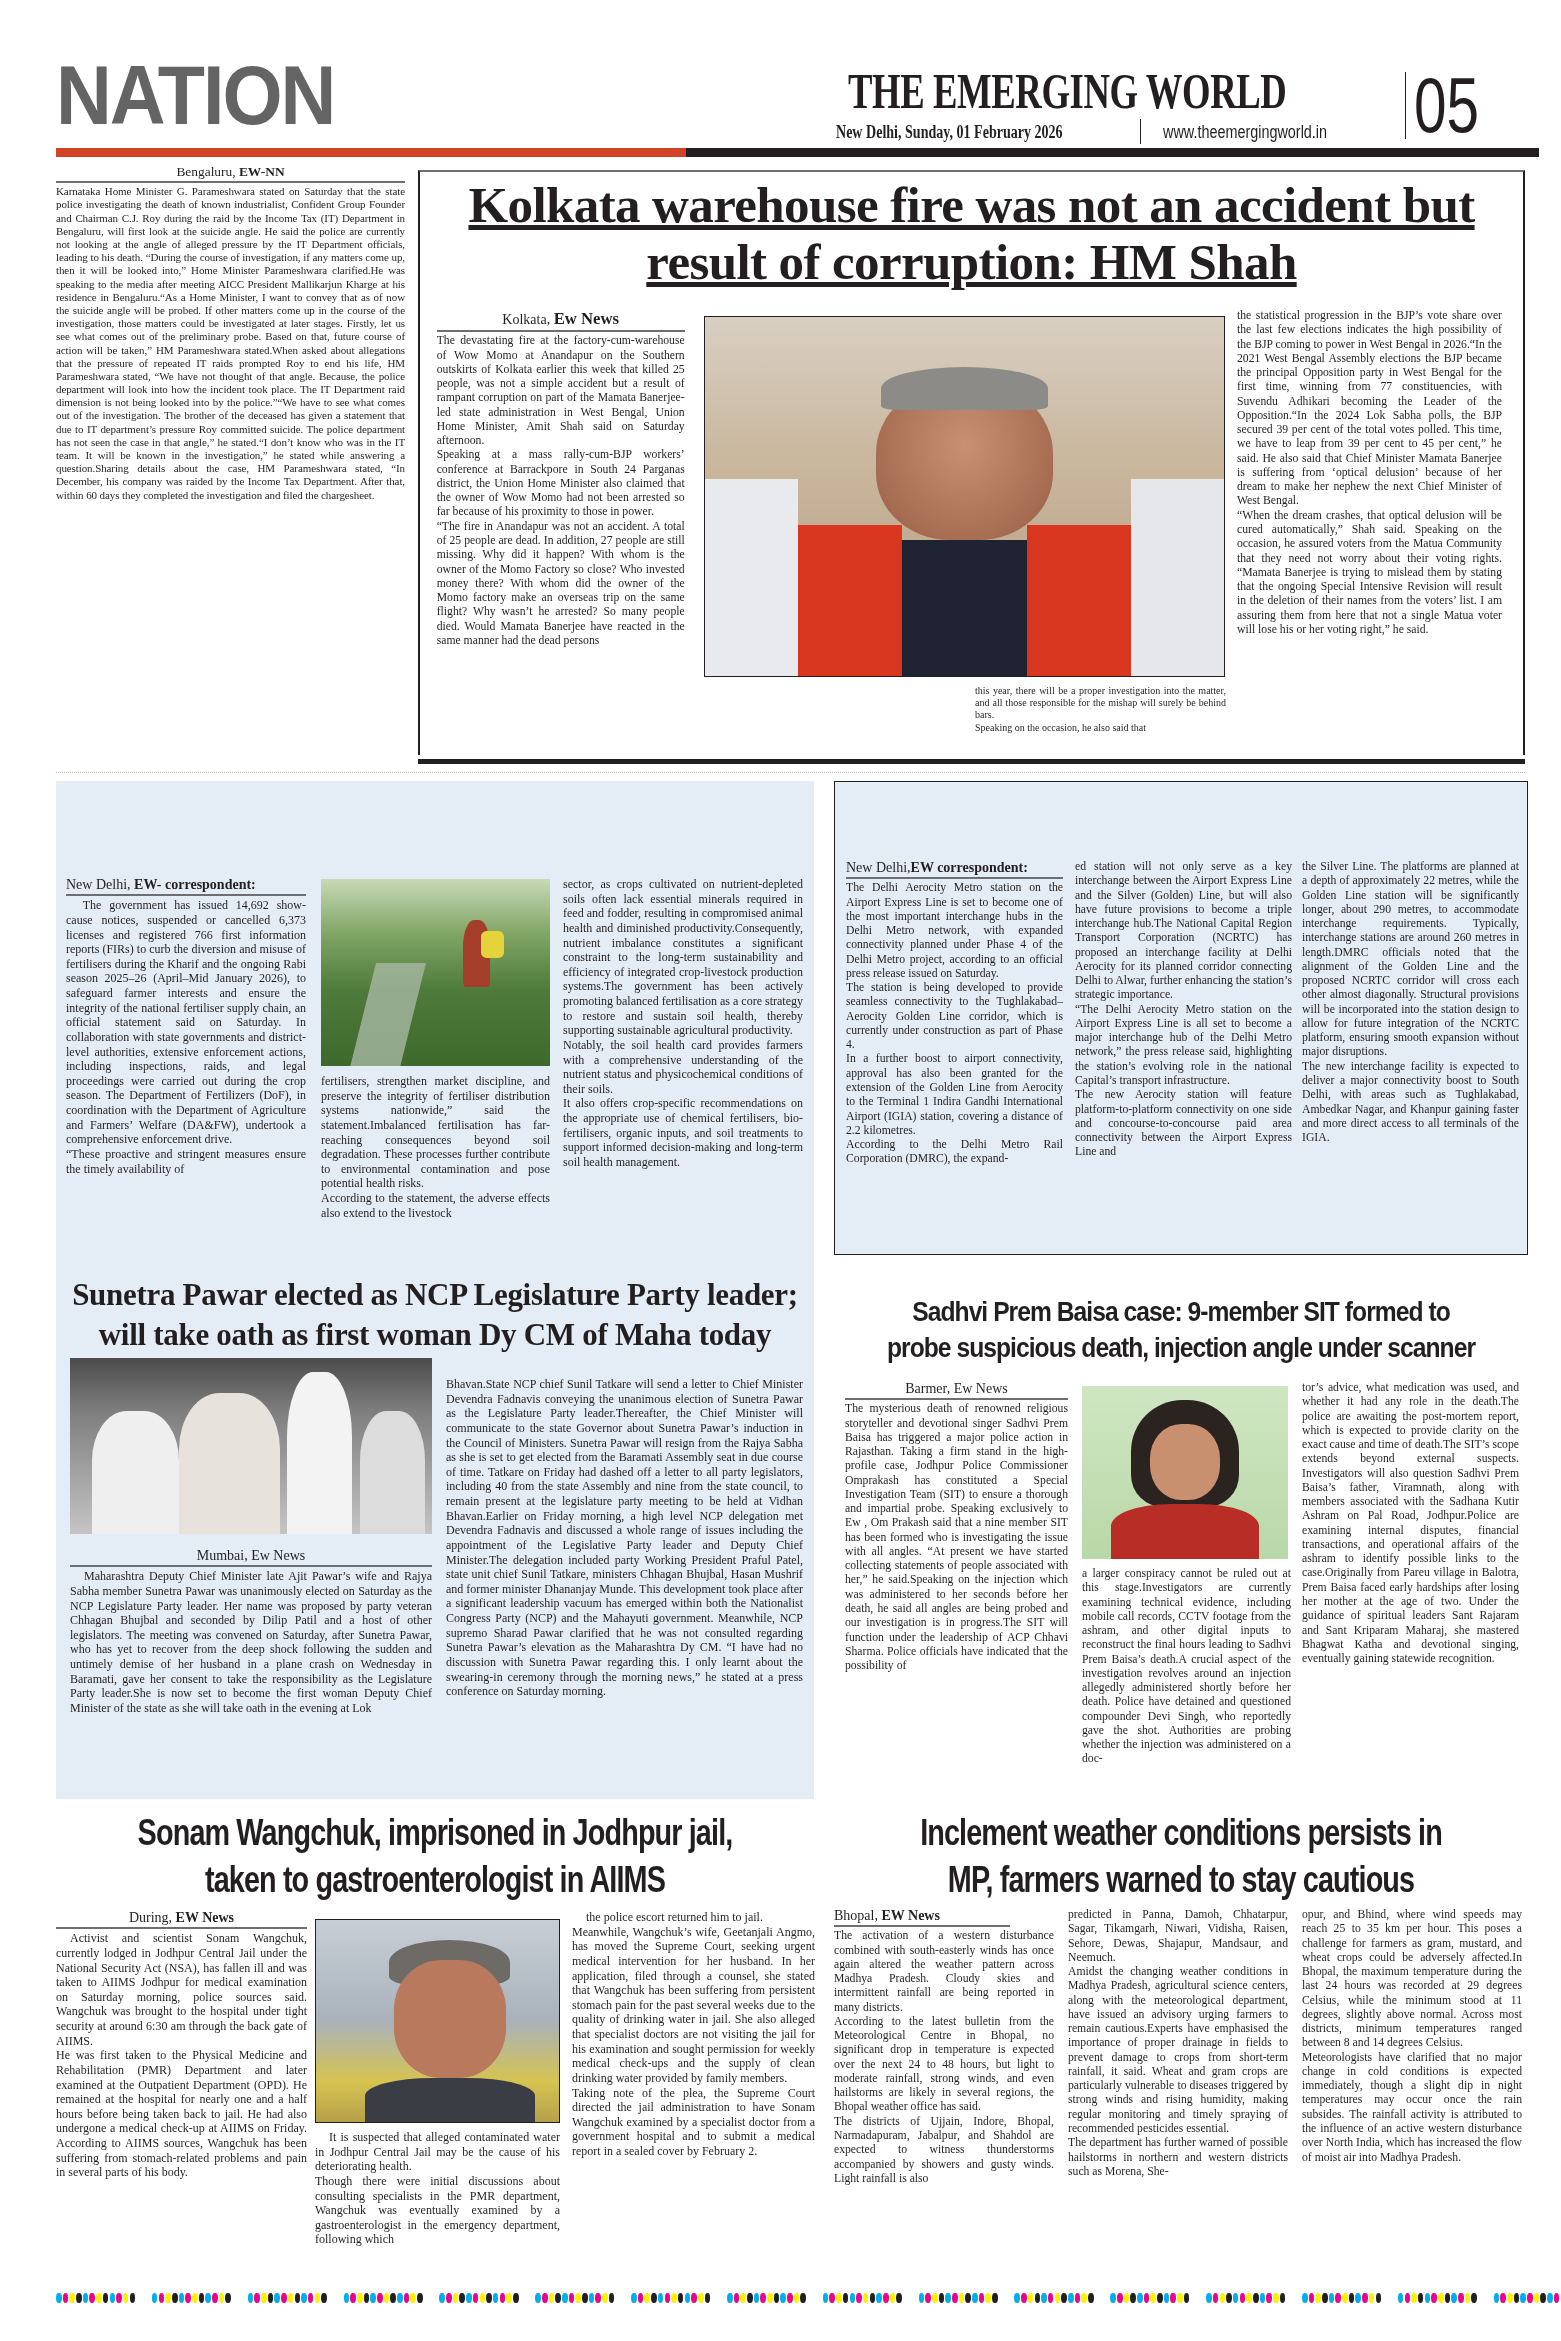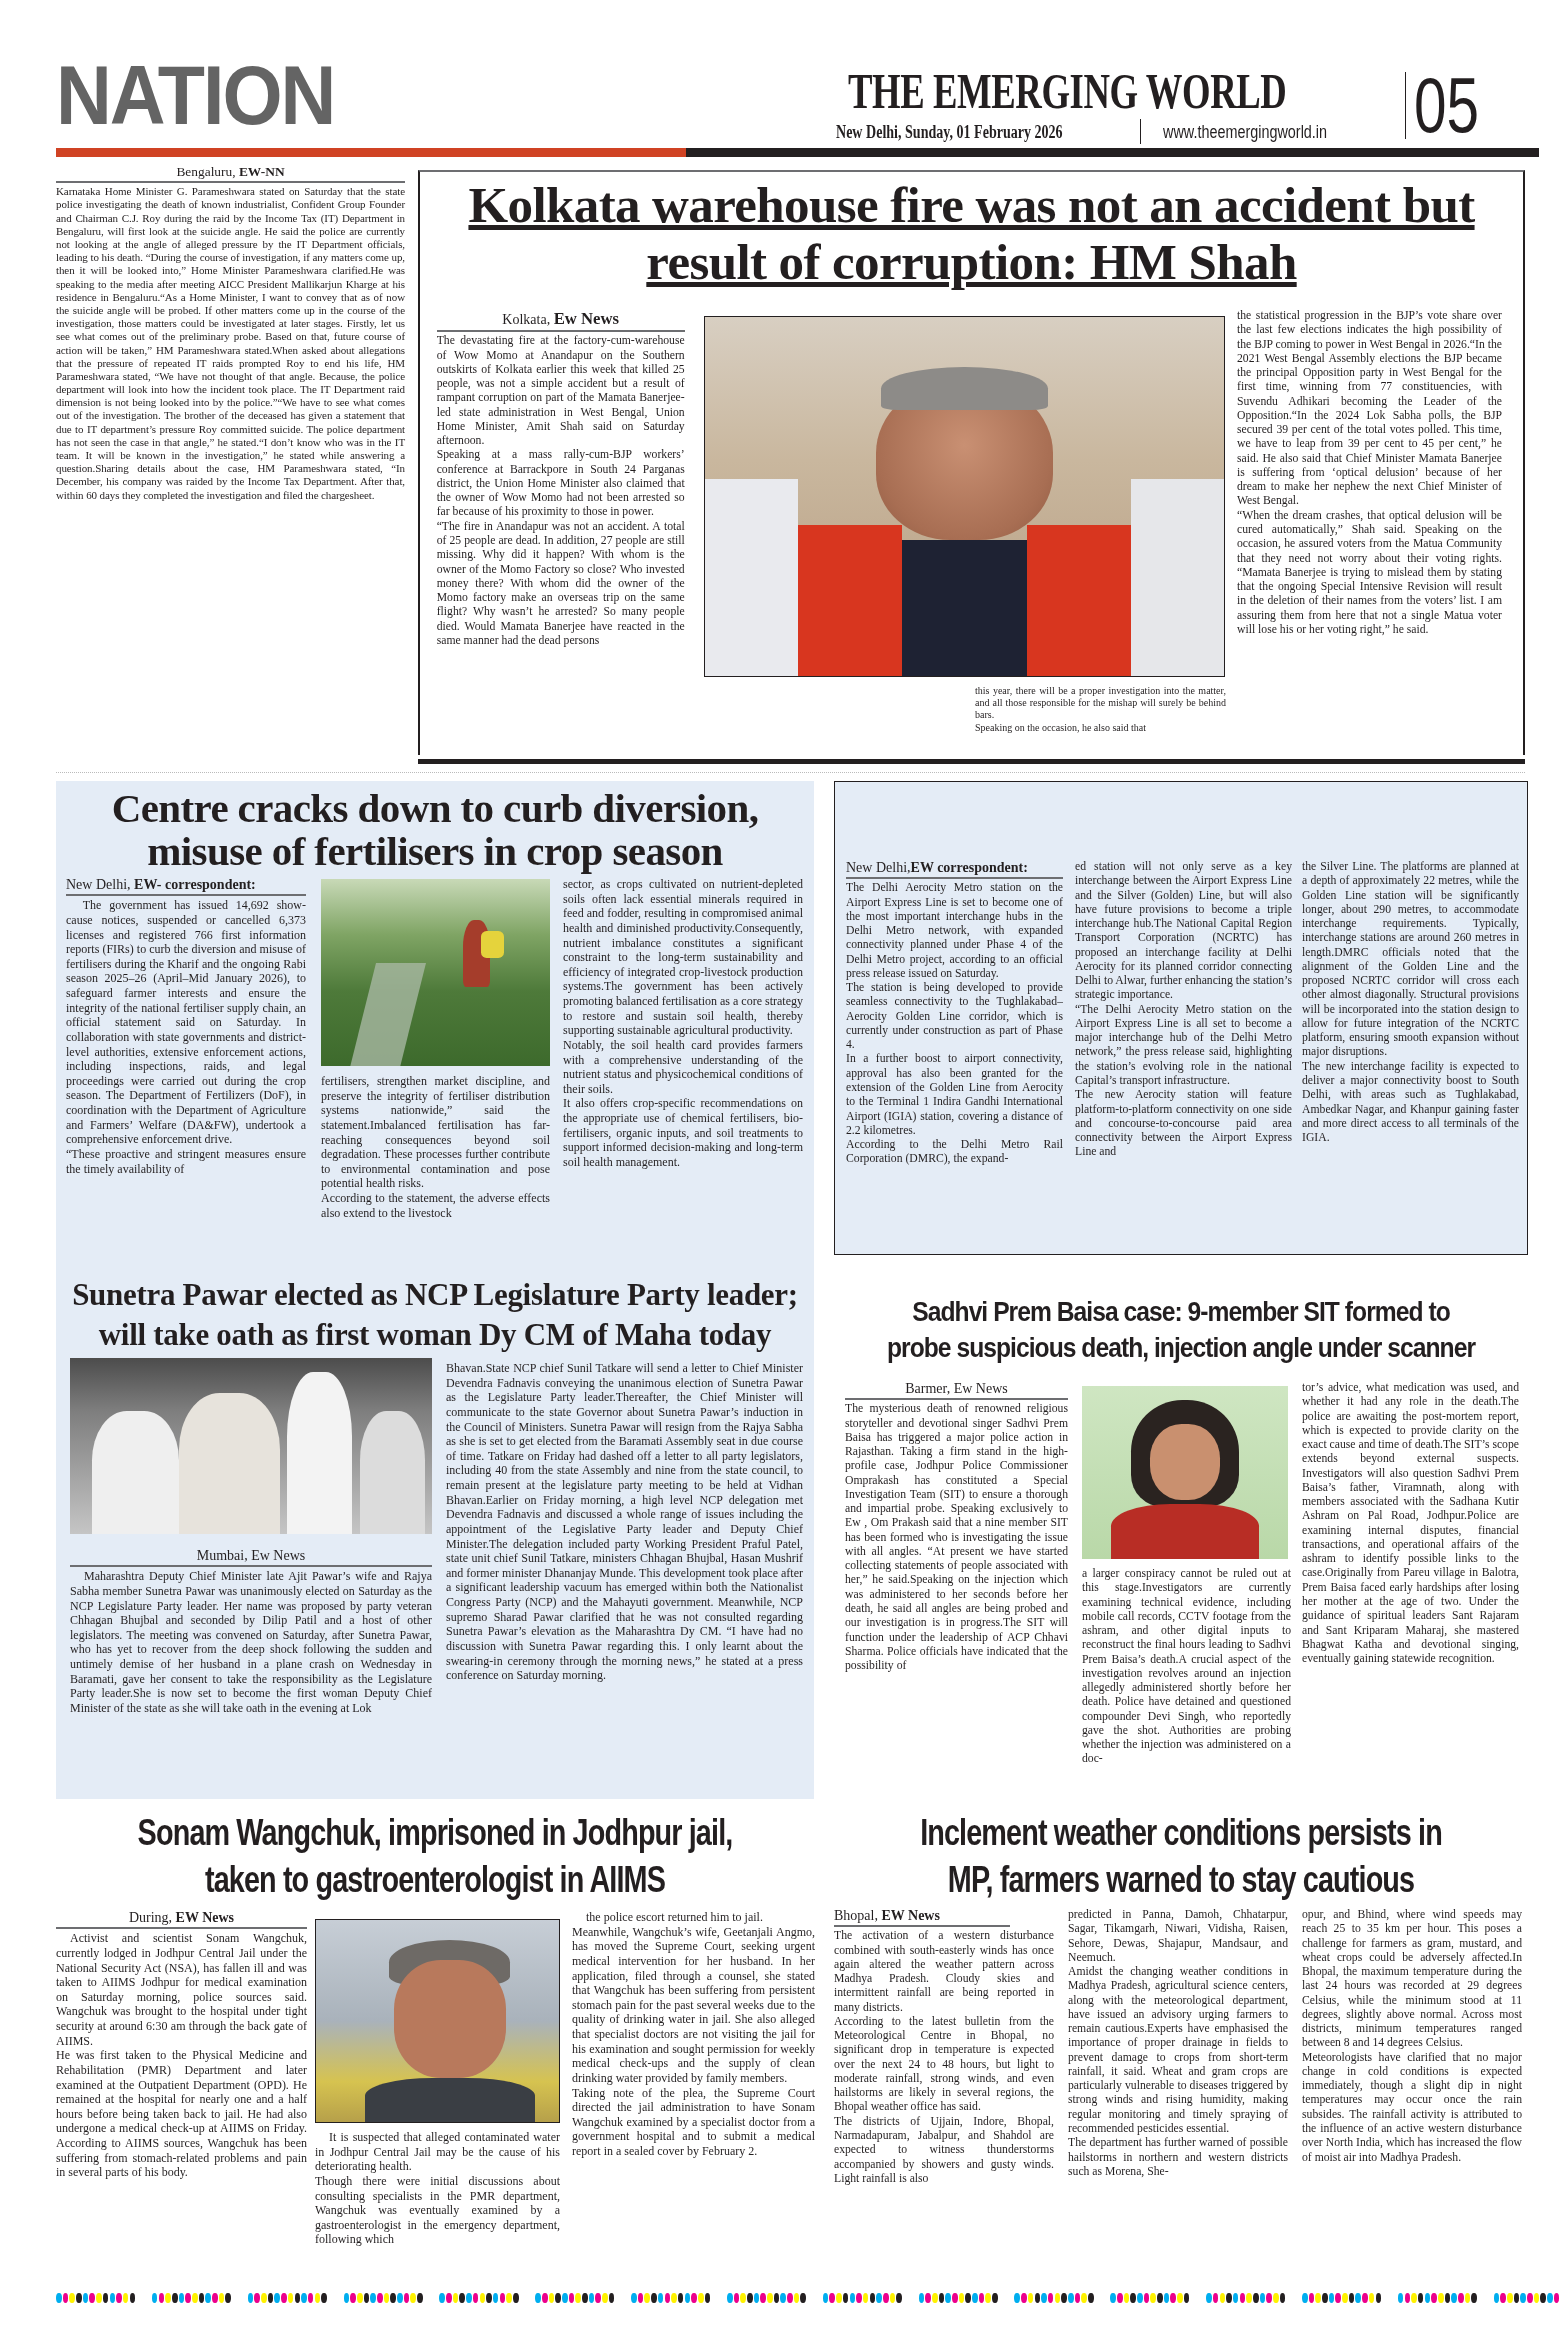--- a/index.html
+++ b/index.html
@@ -120,21 +120,20 @@
   <div class="col" style="left:817px; top:137px; width:265px; height:446px;">
     <div class="body" style="white-space:pre-line; font-size:11.7px;">the statistical progression in the BJP’s vote share over the last few elections indicates the high possibility of the BJP coming to power in West Bengal in 2026.“In the 2021 West Bengal Assembly elections the BJP became the principal Opposition party in West Bengal for the first time, winning from 77 constituencies, with Suvendu Adhikari becoming the Leader of the Opposition.“In the 2024 Lok Sabha polls, the BJP secured 39 per cent of the total votes polled. This time, we have to leap from 39 per cent to 45 per cent,” he said. He also said that Chief Minister Mamata Banerjee is suffering from ‘optical delusion’ because of her dream to make her nephew the next Chief Minister of West Bengal.
 “When the dream crashes, that optical delusion will be cured automatically,” Shah said. Speaking on the occasion, he assured voters from the Matua Community that they need not worry about their voting rights. “Mamata Banerjee is trying to mislead them by stating that the ongoing Special Intensive Revision will result in the deletion of their names from the voters’ list. I am assuring them from here that not a single Matua voter will lose his or her voting right,” he said.</div>
   </div>
 </div>
 
 <div class="divider-h" style="left:418px; top:759px; width:1107px;"></div>
 <div class="dotted" style="left:56px; top:772px; width:1469px;"></div>
 
 <div class="bluebox" style="left:56px; top:781px; width:758px; height:474px;">
-  <div class="hl" style="font-size:41px; line-height:1.05; padding:5.6px 11px 0; letter-spacing:-0.6px;">Centre cracks down to curb diversion, misuse of fertilisers in crop season</div>
   <div class="col" style="left:10px; top:96px; width:240px; height:374px;">
     <div class="byline left">
       <span>New Delhi,</span>
       <b>EW- correspondent:</b>
     </div>
     <div class="body" style="white-space:pre-line; text-indent:16.7px; font-size:12px;">The government has issued 14,692 show-cause notices, suspended or cancelled 6,373 licenses and registered 766 first information reports (FIRs) to curb the diversion and misuse of fertilisers during the Kharif and the ongoing Rabi season 2025–26 (April–Mid January 2026), to safeguard farmer interests and ensure the integrity of the national fertiliser supply chain, an official statement said on Saturday. In collaboration with state governments and district-level authorities, extensive enforcement actions, including inspections, raids, and legal proceedings were carried out during the crop season. The Department of Fertilizers (DoF), in coordination with the Department of Agriculture and Farmers’ Welfare (DA&amp;FW), undertook a comprehensive enforcement drive.
 “These proactive and stringent measures ensure the timely availability of</div>
   </div>
   <div class="photo ph-farm" style="left:265px; top:98px; width:229px; height:187px; border:none;">
     <div class="path"></div>
@@ -181,21 +180,21 @@
     <div class="f3"></div>
     <div class="f4"></div>
   </div>
   <div class="col" style="left:14px; top:293px; width:362px; height:248px;">
     <div class="byline">
       <span>Mumbai,</span>
       <span>Ew News</span>
     </div>
     <div class="body" style="text-indent:14px; font-size:12px;">Maharashtra Deputy Chief Minister late Ajit Pawar’s wife and Rajya Sabha member Sunetra Pawar was unanimously elected on Saturday as the NCP Legislature Party leader. Her name was proposed by party veteran Chhagan Bhujbal and seconded by Dilip Patil and a host of other legislators. The meeting was convened on Saturday, after Sunetra Pawar, who has yet to recover from the deep shock following the sudden and untimely demise of her husband in a plane crash on Wednesday in Baramati, gave her consent to take the responsibility as the Legislature Party leader.She is now set to become the first woman Deputy Chief Minister of the state as she will take oath in the evening at Lok</div>
   </div>
-  <div class="col" style="left:390px; top:106px; width:357px; height:435px;">
+  <div class="col" style="left:390px; top:122px; width:357px; height:435px;">
     <div class="body" style="font-size:12px;">Bhavan.State NCP chief Sunil Tatkare will send a letter to Chief Minister Devendra Fadnavis conveying the unanimous election of Sunetra Pawar as the Legislature Party leader.Thereafter, the Chief Minister will communicate to the state Governor about Sunetra Pawar’s induction in the Council of Ministers. Sunetra Pawar will resign from the Rajya Sabha as she is set to get elected from the Baramati Assembly seat in due course of time. Tatkare on Friday had dashed off a letter to all party legislators, including 40 from the state Assembly and nine from the state council, to remain present at the legislature party meeting to be held at Vidhan Bhavan.Earlier on Friday morning, a high level NCP delegation met Devendra Fadnavis and discussed a whole range of issues including the appointment of the Legislative Party leader and Deputy Chief Minister.The delegation included party Working President Praful Patel, state unit chief Sunil Tatkare, ministers Chhagan Bhujbal, Hasan Mushrif and former minister Dhananjay Munde. This development took place after a significant leadership vacuum has emerged within both the Nationalist Congress Party (NCP) and the Mahayuti government. Meanwhile, NCP supremo Sharad Pawar clarified that he was not consulted regarding Sunetra Pawar’s elevation as the Maharashtra Dy CM. “I have had no discussion with Sunetra Pawar regarding this. I only learnt about the swearing-in ceremony through the morning news,” he stated at a press conference on Saturday morning.</div>
   </div>
 </div>
 
 <div class="abs" style="left:834px; top:1283px; width:694px; height:513px;">
   <div class="sans-hl" style="font-size:28px; line-height:1.3; padding:11px 11px 0; transform:scaleX(0.88); transform-origin:center top;">Sadhvi Prem Baisa case: 9-member SIT formed to probe suspicious death, injection angle under scanner</div>
   <div class="col" style="left:11px; top:98px; width:223px; height:413px;">
     <div class="byline">
       <span>Barmer,</span>
       <span>Ew News</span>

